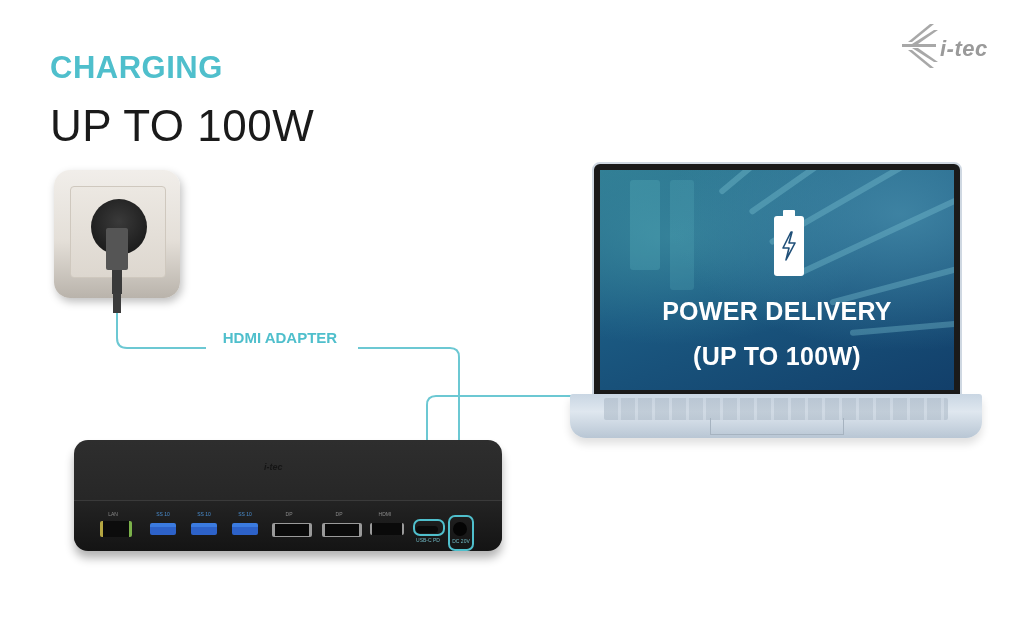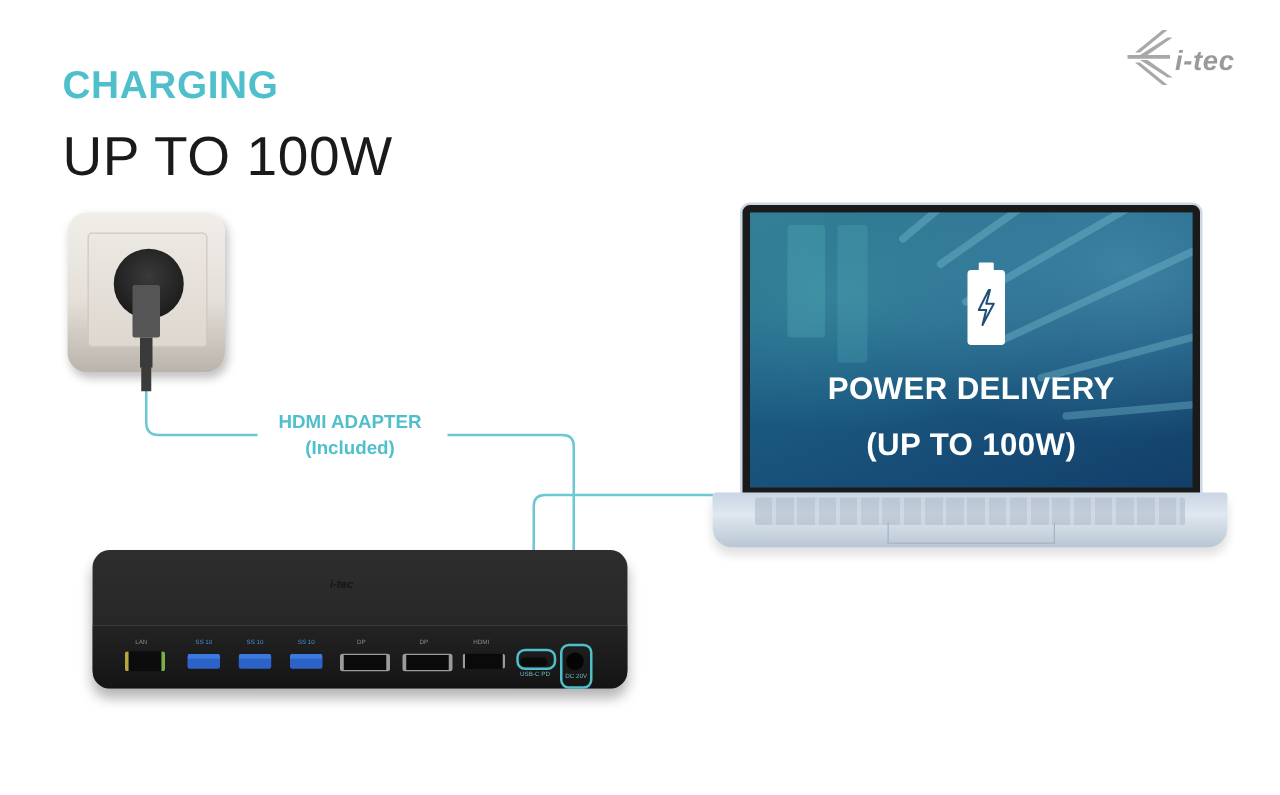--- a/index.html
+++ b/index.html
@@ -102,21 +102,20 @@
   <div class="abs socket-inner">
     <div class="abs plug"></div>
   </div>
   <div class="abs plug-head"></div>
   <div class="abs plug-stem"></div>
 </div>
 <div class="abs cord"></div>
 
 <div class="abs adapter-label">
   <div>HDMI ADAPTER</div>
-  <div>(Included)</div>
 </div>
 
 <div class="abs laptop-lid">
   <div class="abs laptop-screen">
     <div class="stripe" style="left:150px;top:40px;width:220px;transform:rotate(-35deg);"></div>
     <div class="stripe" style="left:170px;top:70px;width:220px;transform:rotate(-30deg);"></div>
     <div class="stripe" style="left:200px;top:100px;width:200px;transform:rotate(-25deg);"></div>
     <div class="stripe" style="left:230px;top:130px;width:180px;transform:rotate(-15deg);"></div>
     <div class="stripe" style="left:250px;top:160px;width:160px;transform:rotate(-5deg);"></div>
     <div class="stripe" style="left:120px;top:20px;width:200px;transform:rotate(-40deg);"></div>

